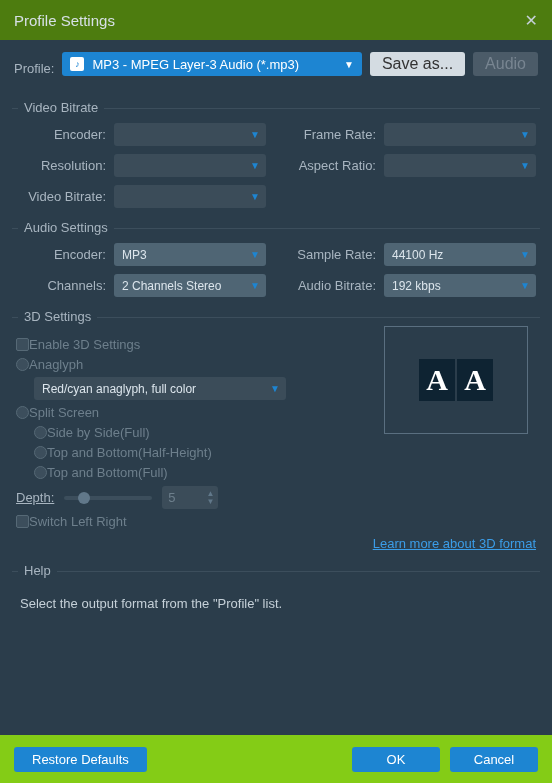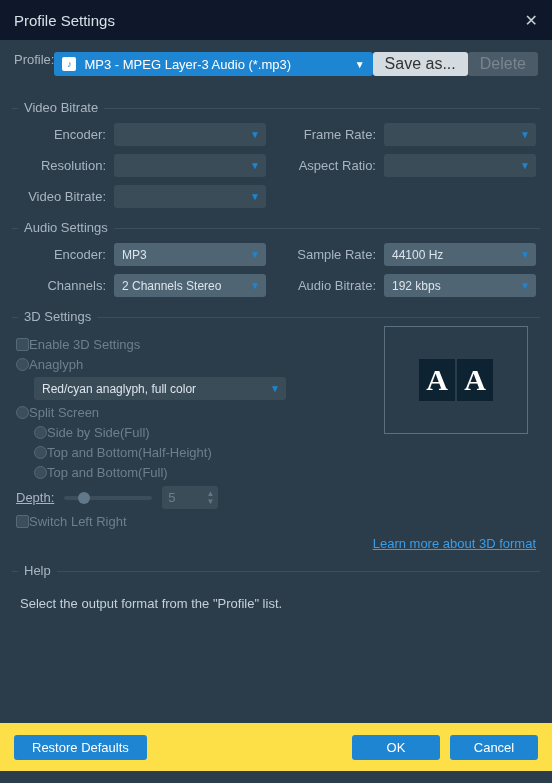--- a/index.html
+++ b/index.html
@@ -6,30 +6,30 @@
 body {
   width: 552px; height: 783px;
   font-family: Arial, sans-serif;
   font-size: 13px;
   background: #2b3d4b;
   color: #c5d0d8;
   overflow: hidden;
 }
 .titlebar {
   height: 40px;
-  background: #0f172a;
+  background: #4d7c0f;
   display: flex; align-items: center;
   padding: 0 14px;
   justify-content: space-between;
 }
 .titlebar .title { font-size: 15px; color: #d7e0e6; }
 .close-x { color:#c5d0d8; font-size:16px; cursor:pointer; }
 
 .profile-row {
-  display:flex; align-items:flex-start; 
+  display:flex; align-items:flex-end; gap:8px;
   padding: 12px 14px 8px;
 }
 .profile-row .plabel { color:#a8b5c0; }
 .profile-combo {
   flex:1; height:24px;
   background:#1d85d2;
   border-radius:3px;
   color:#fff;
   display:flex; align-items:center;
   padding:0 8px;
@@ -103,23 +103,23 @@
   font-family:Georgia,serif;font-size:30px;font-weight:bold;color:#fff;background:#0e2332;
 }
 .preview .b{margin-left:2px;}
 .threed-wrap{position:relative;}
 
 .link { color:#3b9de8; text-decoration:underline; float:right; margin-top:2px;}
 
 .help-text { color:#c5d0d8; margin:10px 4px; }
 
 .footer {
-  position:absolute; left:0; bottom:12px; width:100%;
+  position:absolute; left:0; bottom:0; width:100%;
   height:48px;
-  background:#fde047;
+  background:#84cc16;
   display:flex;align-items:center;
   padding:0 14px; gap:10px;
 }
 .footer .spacer{flex:1;}
 .fbtn {
   height:25px;padding:0 18px;border:none;border-radius:3px;
   background:#1d85d2;color:#fff;font-size:13px;cursor:pointer;
   min-width:88px;
 }
 .fbtn.restore{min-width:110px;}
@@ -133,21 +133,21 @@
 </div>
 
 <div class="profile-row">
   <span class="plabel">Profile:</span>
   <div class="profile-combo">
     <span class="icon">♪</span>
     <span>MP3 - MPEG Layer-3 Audio (*.mp3)</span>
     <span class="caret">▼</span>
   </div>
   <button class="btn">Save as...</button>
-  <button class="btn disabled">Delete</button>
+  <button class="btn disabled">Audio</button>
 </div>
 
 <div class="body">
 
   <div class="fieldset">
     <span class="legend">Video Bitrate</span>
     <div class="grid">
       <div class="field">
           <label>Encoder:</label>
         <div class="combo disabled">

